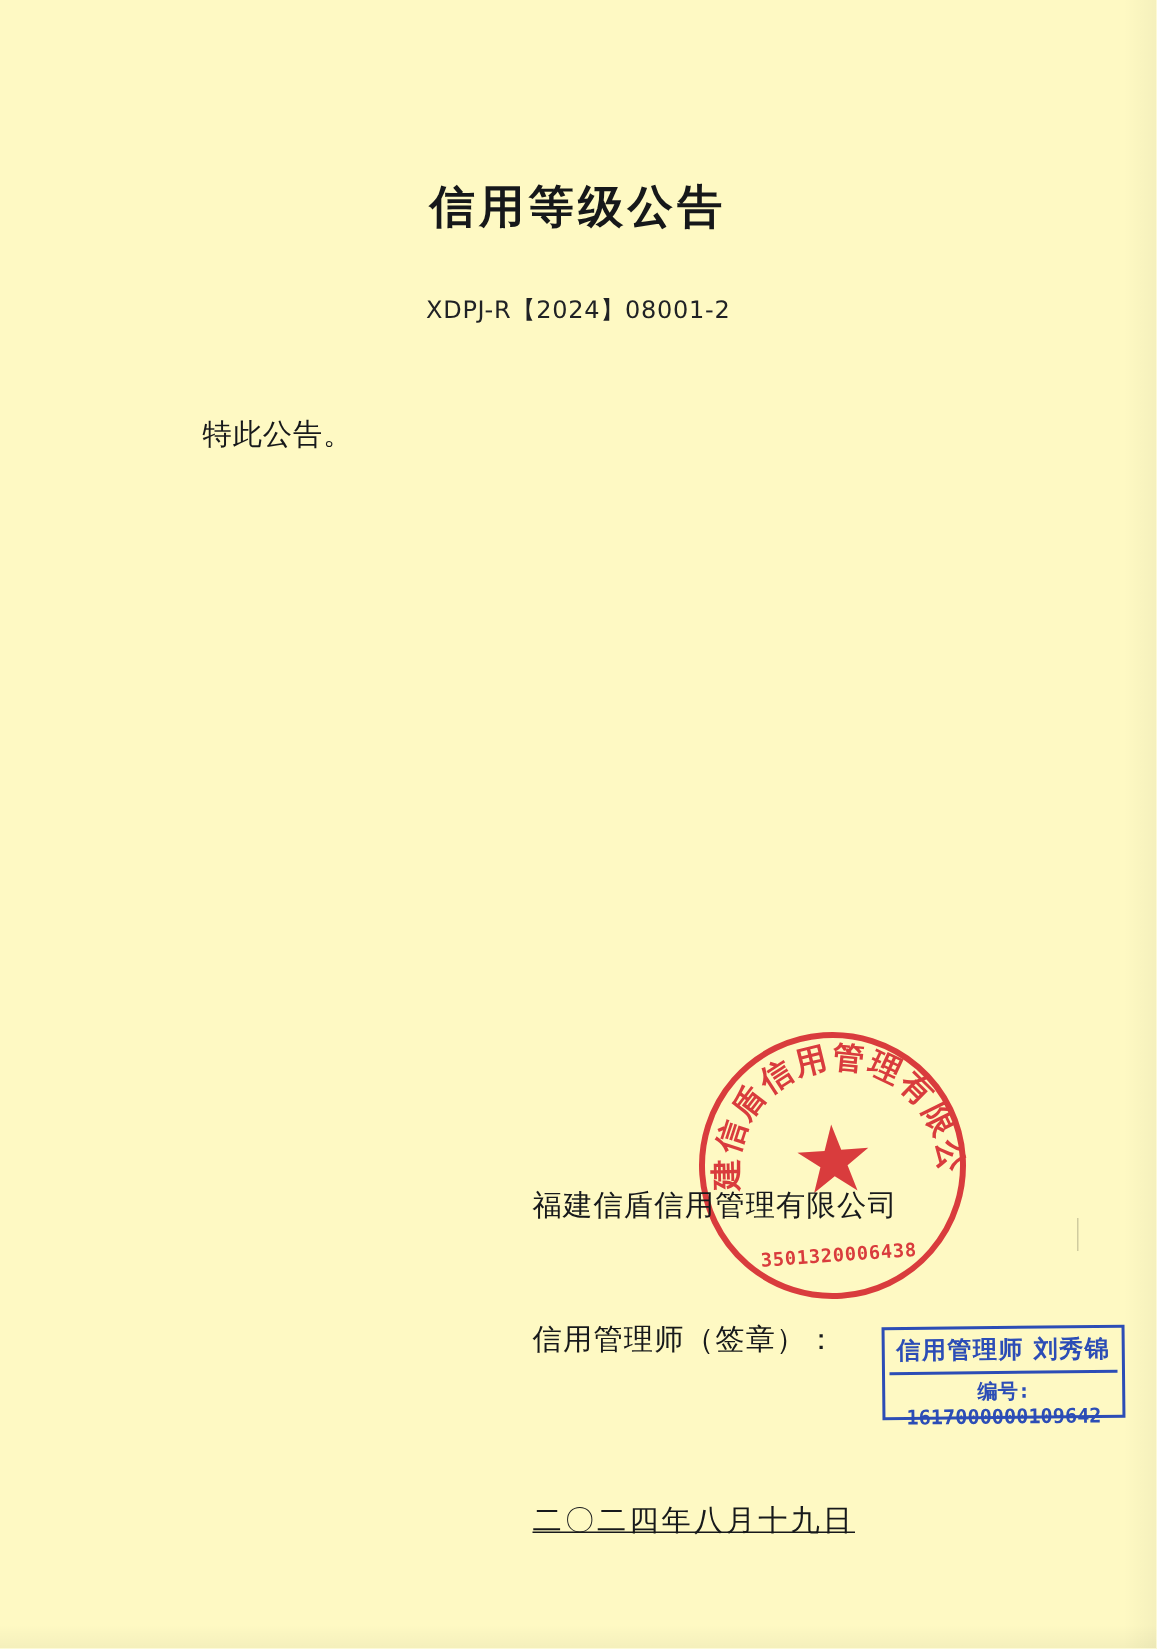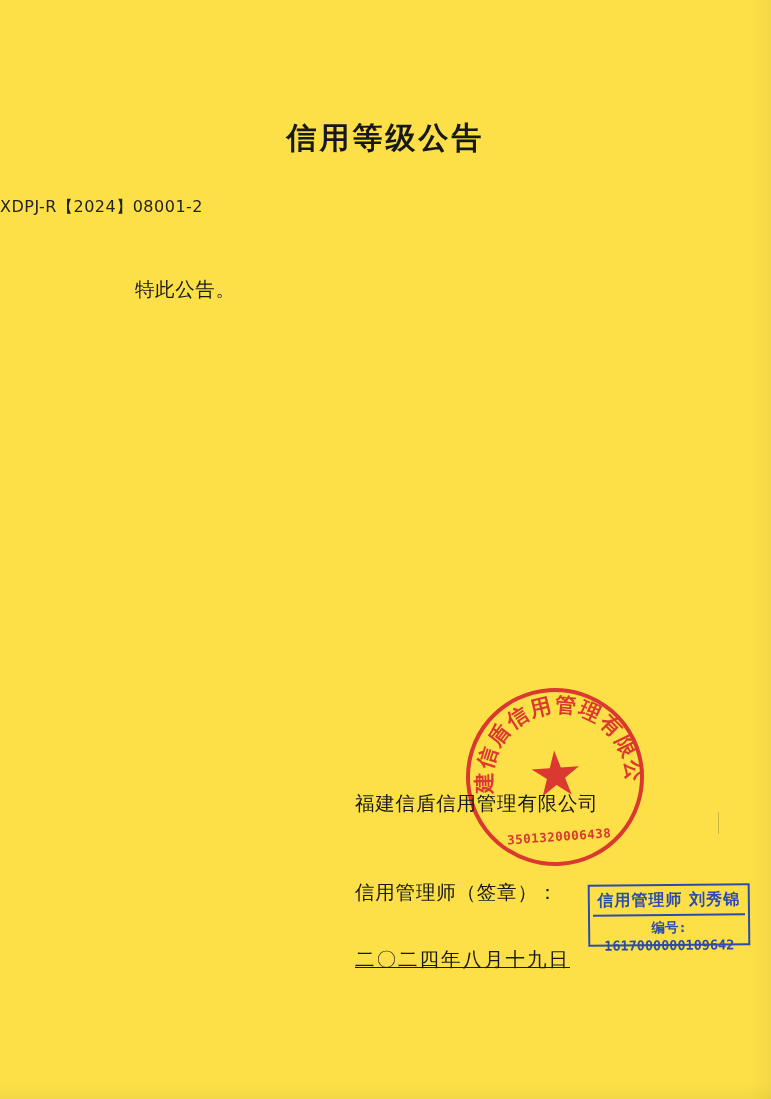--- a/index.html
+++ b/index.html
@@ -12,21 +12,21 @@
     background: #ffffff;
     font-family: "Liberation Sans", sans-serif;
     color: #1a1a1a;
     position: relative;
     overflow: hidden;
   }
 
   .page {
     position: absolute;
     inset: 0;
-    background: #fde047;
+    background: #fef9c3;
   }
 
   
   .doc-title {
     position: absolute;
     top: 118px;
     left: 0;
     width: 100%;
     text-align: center;
     font-size: 30px;
@@ -34,21 +34,21 @@
     letter-spacing: 3px;
     color: #16181a;
     font-family: "DejaVu Sans", sans-serif;
   }
 
   .doc-number {
     position: absolute;
     top: 197px;
     left: 0;
     width: 100%;
-    text-align: left;
+    text-align: center;
     font-size: 16px;
     letter-spacing: 0.5px;
     color: #202225;
     font-family: "DejaVu Sans", sans-serif;
   }
 
   
   .body-block {
     position: absolute;
     top: 248px;
@@ -79,21 +79,21 @@
     width: 400px;
   }
   .sign-line {
     font-size: 19.5px;
     letter-spacing: 0.8px;
     color: #17191b;
     font-family: "DejaVu Sans", sans-serif;
     white-space: nowrap;
   }
   .sign-company { margin-bottom: 62px; }
-  .sign-manager { margin-bottom: 40px; }
+  .sign-manager { margin-bottom: 94px; }
   .sign-date { letter-spacing: 2px; text-decoration: underline; }
 
   
   .seal {
     position: absolute;
     left: 466px;
     top: 688px;
     width: 178px;
     height: 178px;
     border-radius: 50%;

